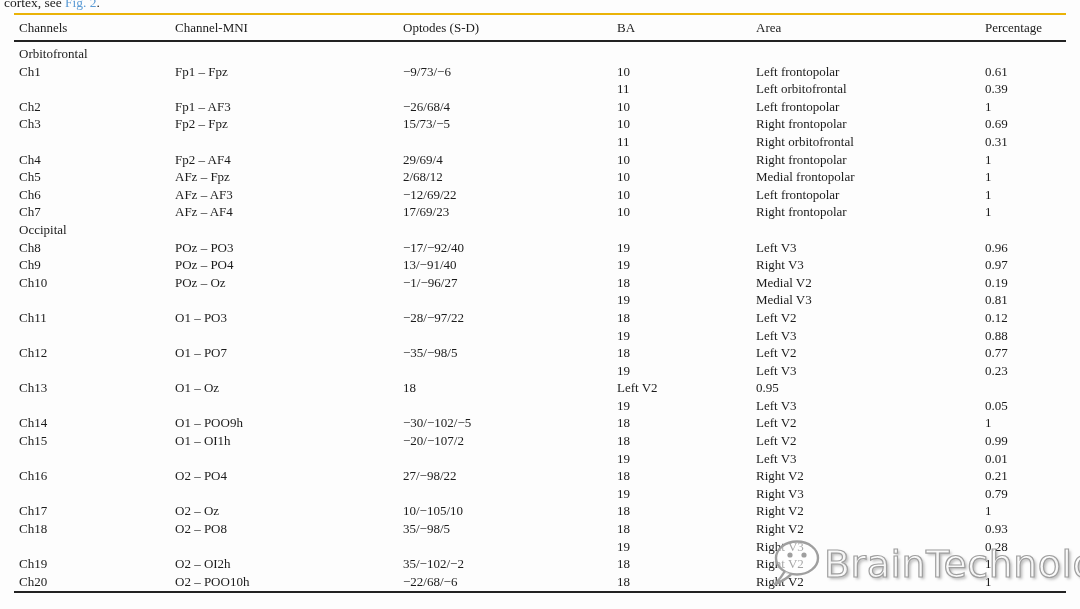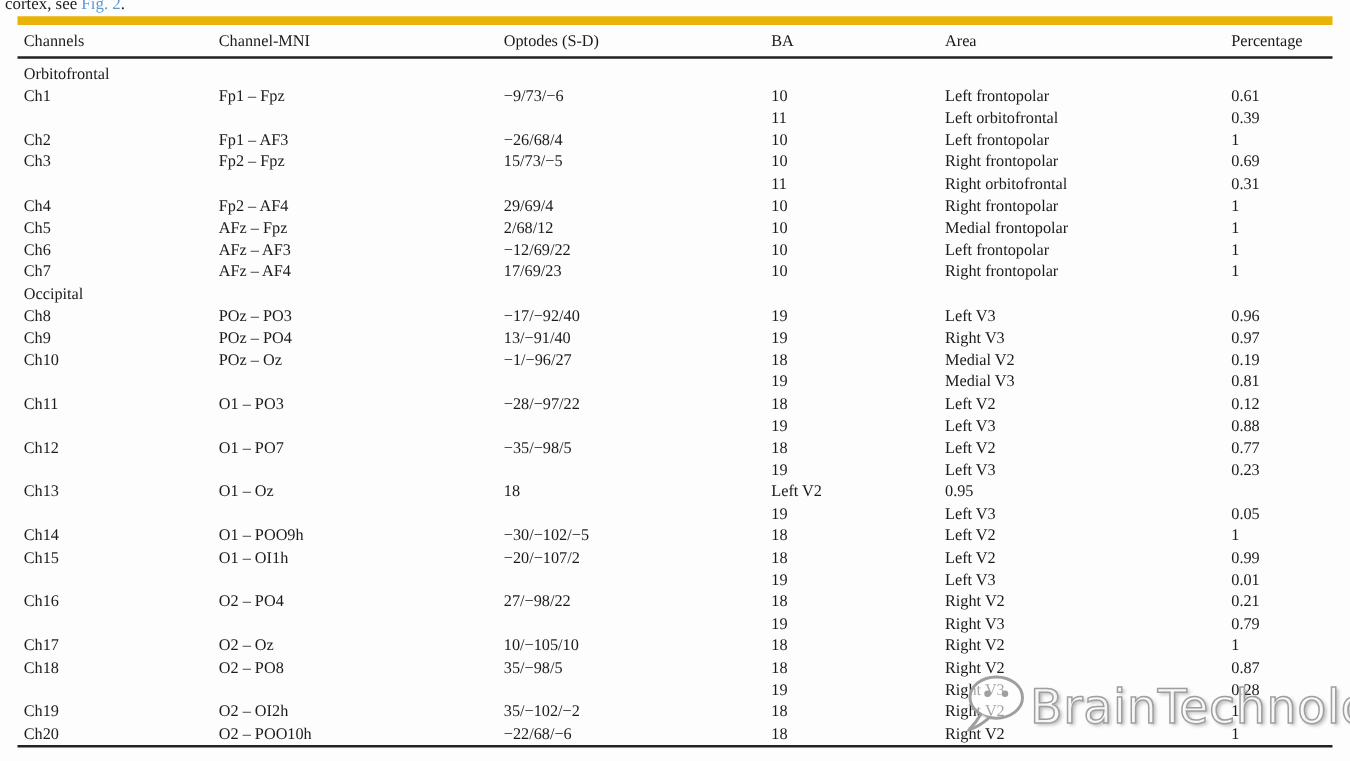--- a/index.html
+++ b/index.html
@@ -23,21 +23,21 @@
     white-space: nowrap;
   }
   .intro a { text-decoration: none; cursor: pointer; }
 
   
   .paper-table {
     position: absolute;
     left: 14px;
     top: 13px;
     width: 1052px;
-    border-top: 7px solid #eab308;
+    border-top: 2px solid #eab308;
     border-bottom: 2px solid #222;
     color: #1b1b1b;
     font-size: 13px;
   }
   .thead, .trow {
     display: grid;
     grid-template-columns: 161px 228px 214px 139px 229px 81px;
   }
   .thead {
     height: 25px;
@@ -297,21 +297,21 @@
           <span class="cell">18</span>
           <span class="cell">Right V2</span>
           <span class="cell">1</span>
         </div>
         <div class="trow">
           <span class="cell">Ch18</span>
           <span class="cell">O2 – PO8</span>
           <span class="cell">35/−98/5</span>
           <span class="cell">18</span>
           <span class="cell">Right V2</span>
-          <span class="cell">0.87</span>
+          <span class="cell">0.93</span>
         </div>
         <div class="trow">
           <span class="cell"></span>
           <span class="cell"></span>
           <span class="cell"></span>
           <span class="cell">19</span>
           <span class="cell">Right V3</span>
           <span class="cell">0.28</span>
         </div>
         <div class="trow">

